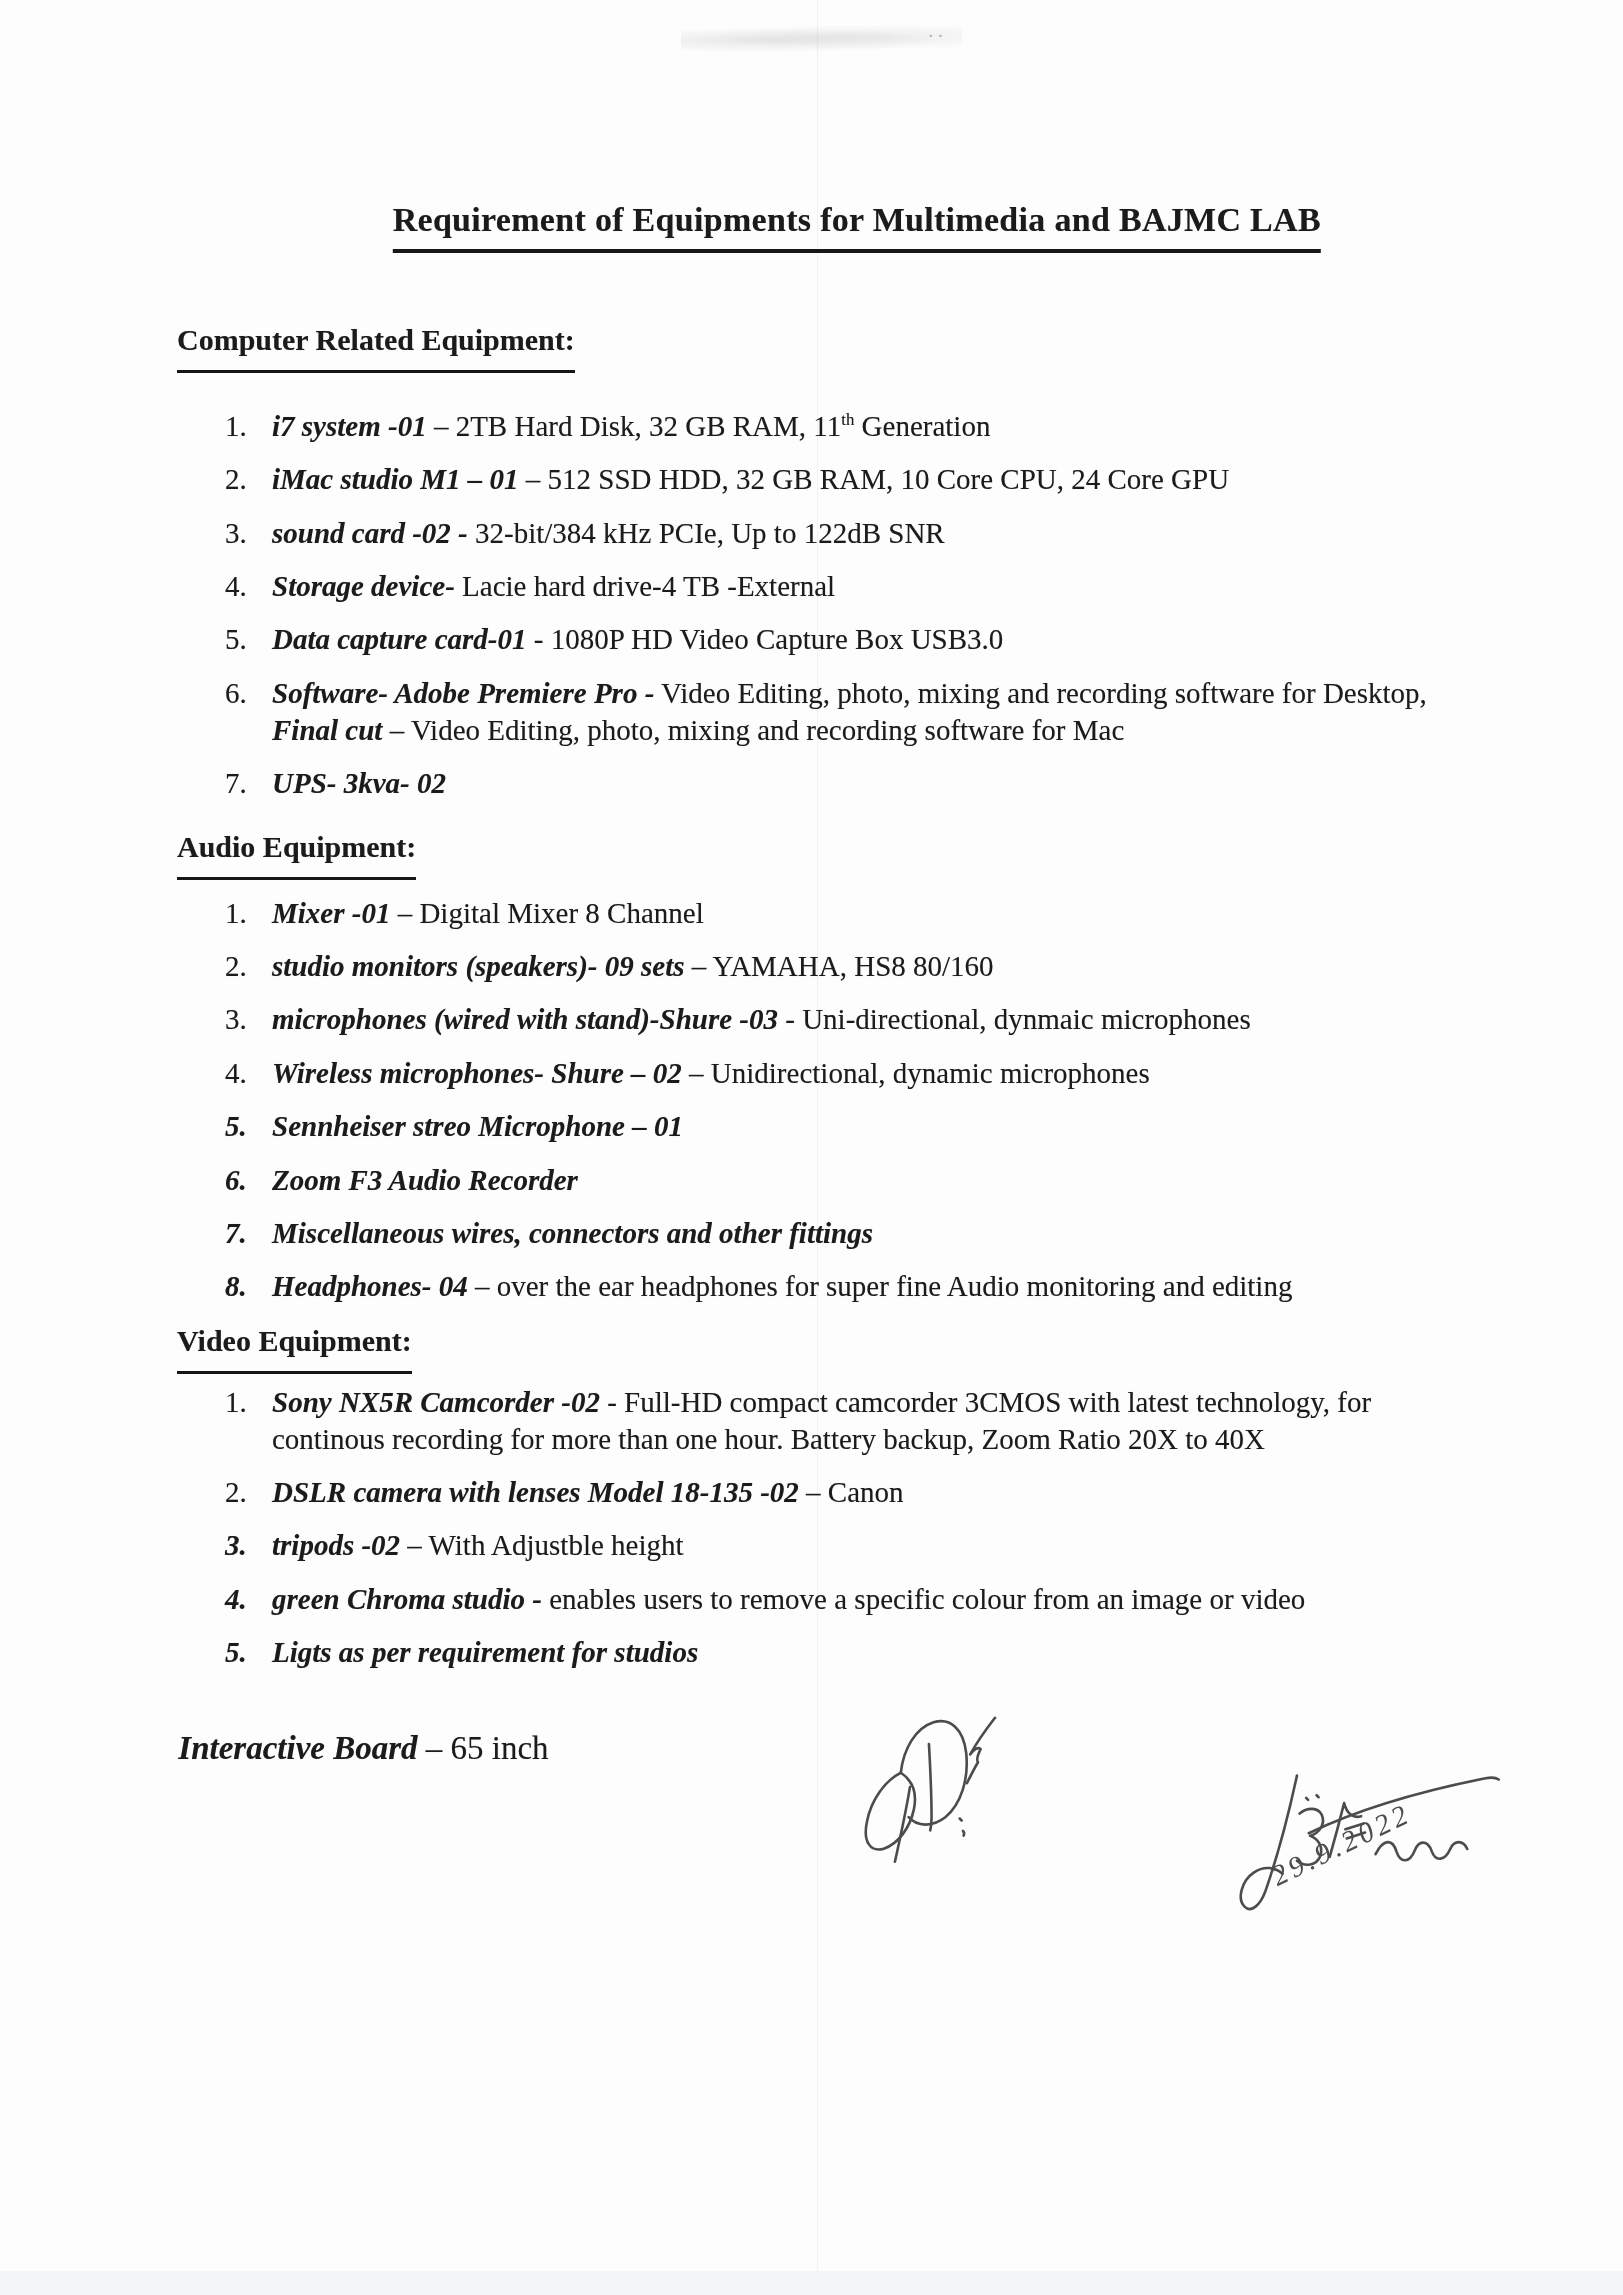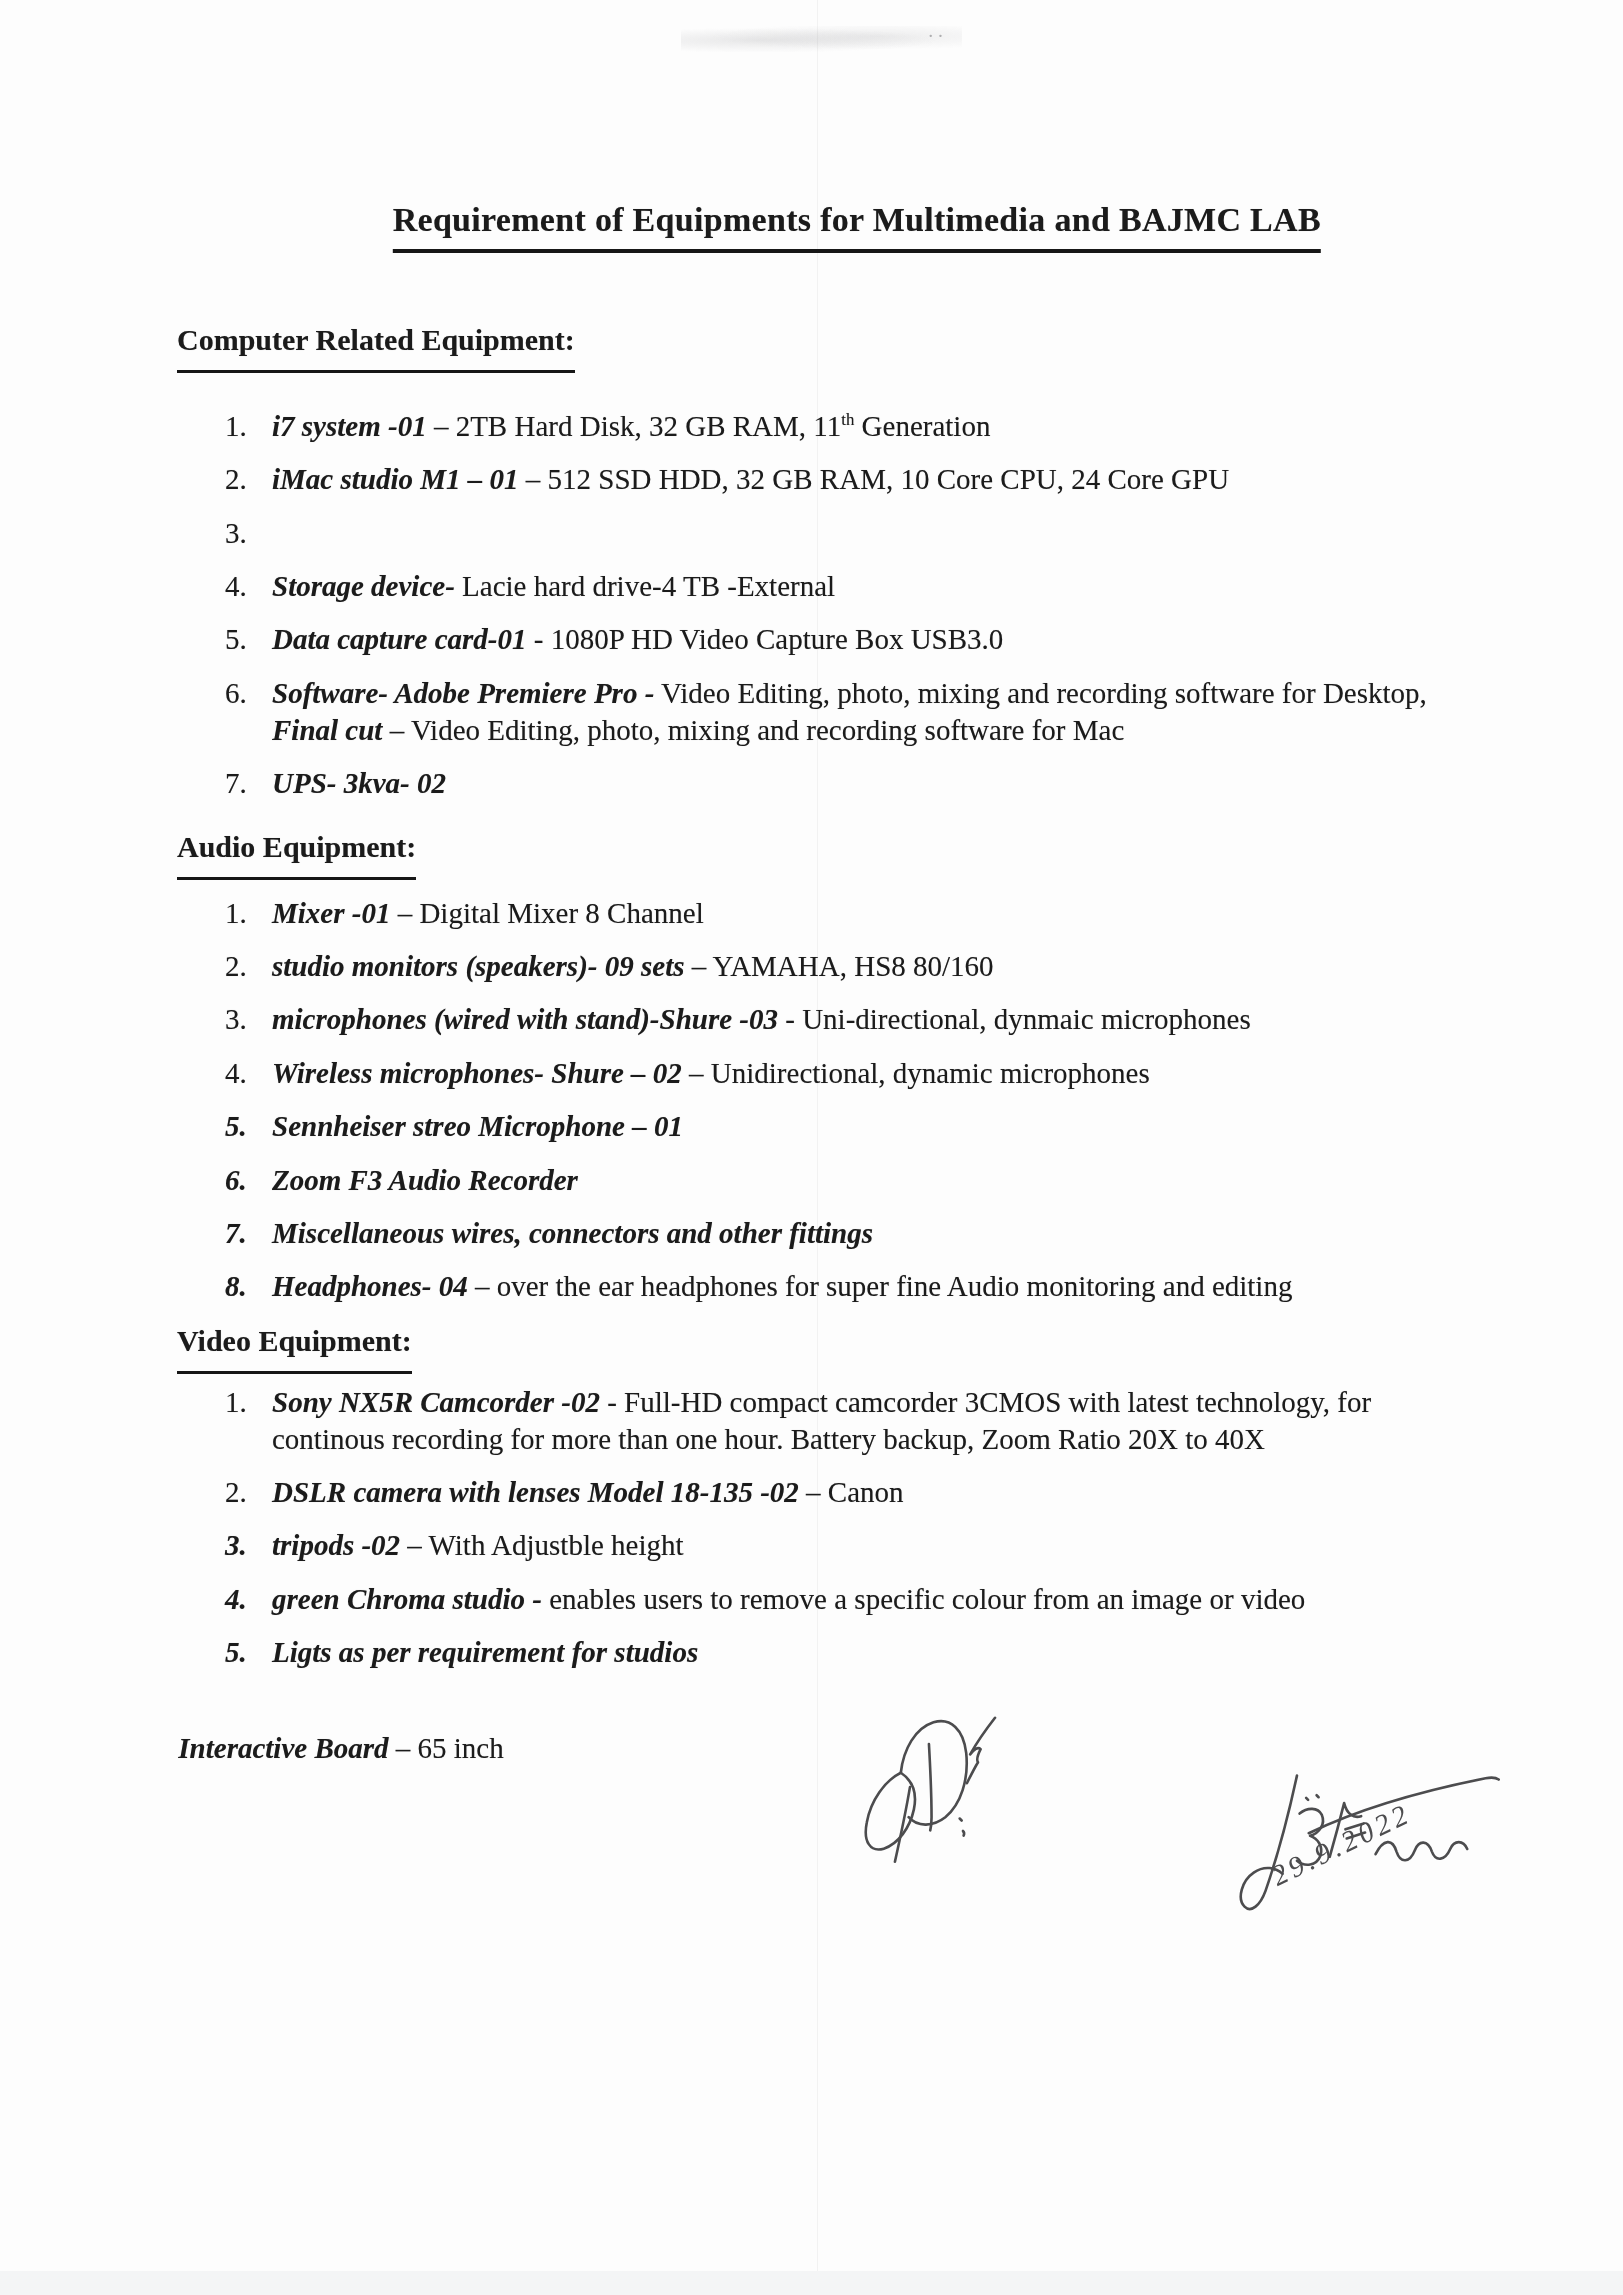--- a/index.html
+++ b/index.html
@@ -69,21 +69,21 @@
     margin:0 0 16.4px 48px;
     font-size:29px;line-height:37px;
   }
   .num{flex:none;width:47px;}
   .txt{max-width:1231px;}
   .bi{font-weight:bold;font-style:italic;}
   sup{font-size:0.58em;line-height:0;vertical-align:super;}
 
   .footer-line{
     margin:59px 0 0 1.3px;
-    font-size:29px;line-height:37px;
+    font-size:33px;line-height:37px;
   }
 
   
   .sig{position:absolute;}
   #sig1{left:838px;top:1689px;width:229px;height:209px;}
   #sig2{left:1145px;top:1735px;width:393px;height:262px;}
   .sig svg{position:absolute;inset:0;}
   .sig path{fill:none;stroke:#4c4c4e;stroke-width:4;stroke-linecap:round;stroke-linejoin:round;}
   .hand-date{
     position:absolute;left:121px;top:128px;
@@ -110,20 +110,21 @@
           <div class="item ink">
             <span class="num">1.</span>
             <span class="txt"><span class="bi">i7 system -01</span><span> – 2TB Hard Disk, 32 GB RAM, 11</span><sup>th</sup><span> Generation</span></span>
           </div>
           <div class="item ink">
             <span class="num">2.</span>
             <span class="txt"><span class="bi">iMac studio M1 – 01</span><span> – 512 SSD HDD, 32 GB RAM, 10 Core CPU, 24 Core GPU</span></span>
           </div>
           <div class="item ink">
             <span class="num">3.</span>
+            <span class="txt"><span class="bi">sound card -02 -</span><span> 32-bit/384 kHz PCIe, Up to 122dB SNR</span></span>
           </div>
           <div class="item ink">
             <span class="num">4.</span>
             <span class="txt"><span class="bi">Storage device-</span><span> Lacie hard drive-4 TB -External</span></span>
           </div>
           <div class="item ink">
             <span class="num">5.</span>
             <span class="txt"><span class="bi">Data capture card-01</span><span> - 1080P HD Video Capture Box USB3.0</span></span>
           </div>
           <div class="item ink">

